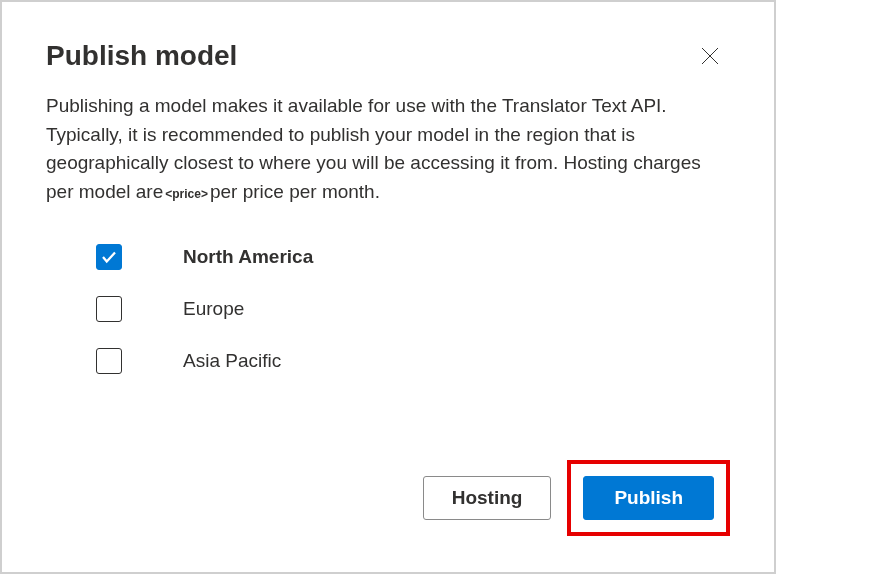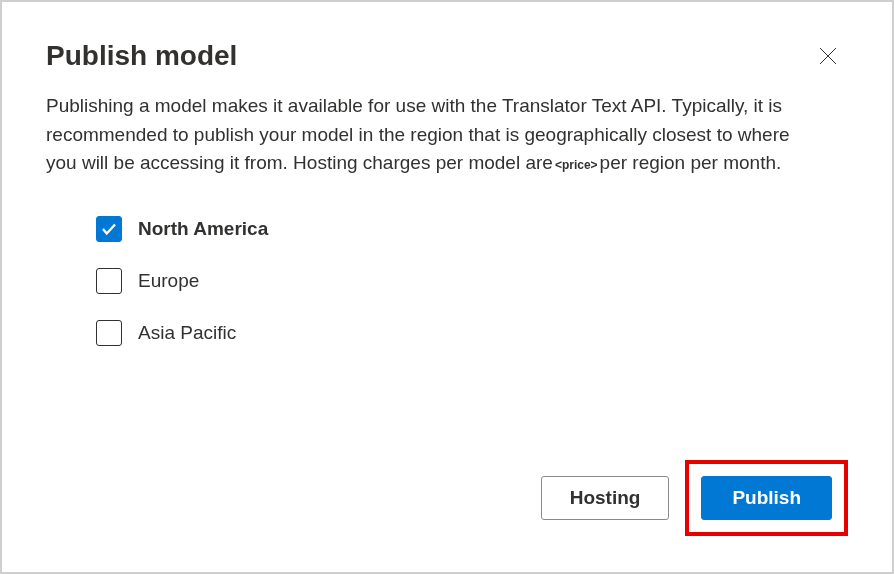--- a/index.html
+++ b/index.html
@@ -8,21 +8,21 @@
       padding: 0;
     }
     body {
       font-family: "Segoe UI", -apple-system, BlinkMacSystemFont, sans-serif;
       background: #fff;
       width: 894px;
       height: 574px;
       overflow: hidden;
     }
     .frame {
-      width: 894px;
+      width: 776px;
       height: 574px;
       border: 2px solid #cfcfcf;
       padding: 38px 44px 32px 44px;
       position: relative;
       background: #fff;
     }
     .header {
       display: flex;
       justify-content: space-between;
       align-items: flex-start;
@@ -63,20 +63,21 @@
       font-size: 19px;
       font-weight: 600;
       color: #323130;
       margin-bottom: 24px;
     }
     .checkbox-row {
       display: flex;
       align-items: center;
       margin-bottom: 26px;
       cursor: pointer;
+      gap: 45px;
     }
     .checkbox {
       width: 26px;
       height: 26px;
       border: 1.5px solid #323130;
       border-radius: 3px;
       margin-right: 16px;
       display: flex;
       align-items: center;
       justify-content: center;
@@ -138,21 +139,21 @@
 
   <div class="header">
     <h1 class="title">Publish model</h1>
     <svg class="close-icon" viewBox="0 0 20 20">
       <line x1="2" y1="2" x2="18" y2="18"></line>
       <line x1="18" y1="2" x2="2" y2="18"></line>
     </svg>
   </div>
 
   <p class="description">
-    <span>Publishing a model makes it available for use with the Translator Text API. Typically, it is recommended to publish your model in the region that is geographically closest to where you will be accessing it from. Hosting charges per model are</span><span class="price-tag">&lt;price&gt;</span><span>per region per month.</span>
+    <span>Publishing a model makes it available for use with the Translator Text API. Typically, it is recommended to publish your model in the region that is geographically closest to where you will be accessing it from. Hosting charges per model are</span><span class="price-tag">&lt;price&gt;</span><span>per price per month.</span>
   </p>
 
   <div class="region-block">
 
     <div class="checkbox-row">
       <div class="checkbox checked">
         <svg viewBox="0 0 24 24" width="18" height="18">
           <polyline points="4 12 9 18 20 6"></polyline>
         </svg>
       </div>

